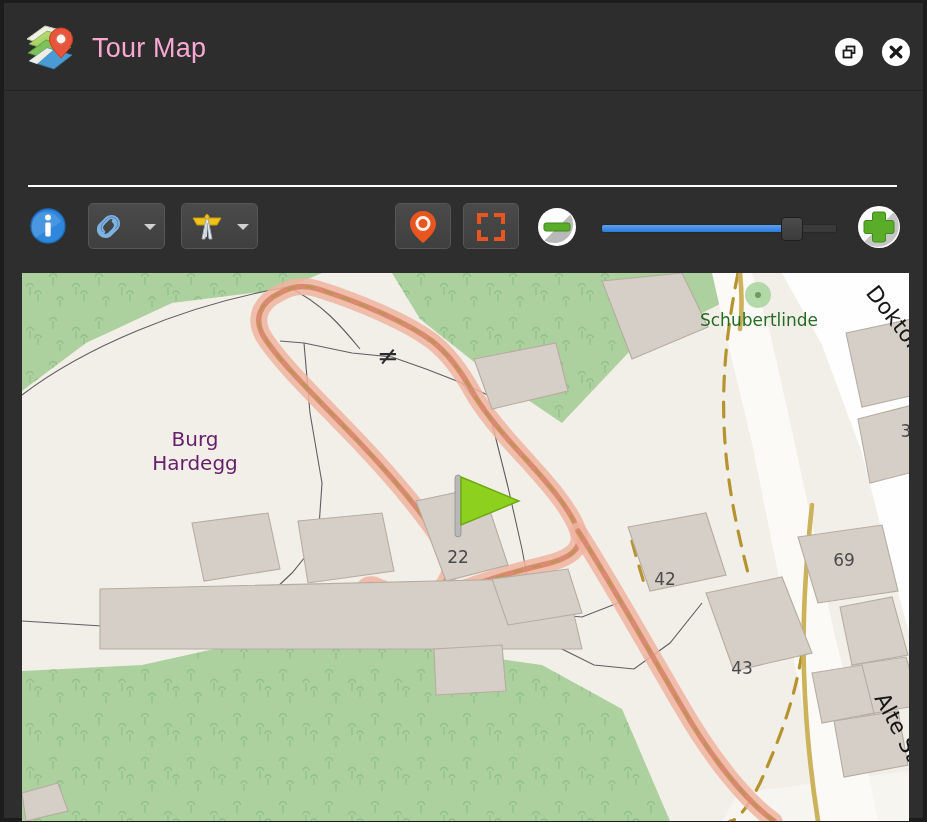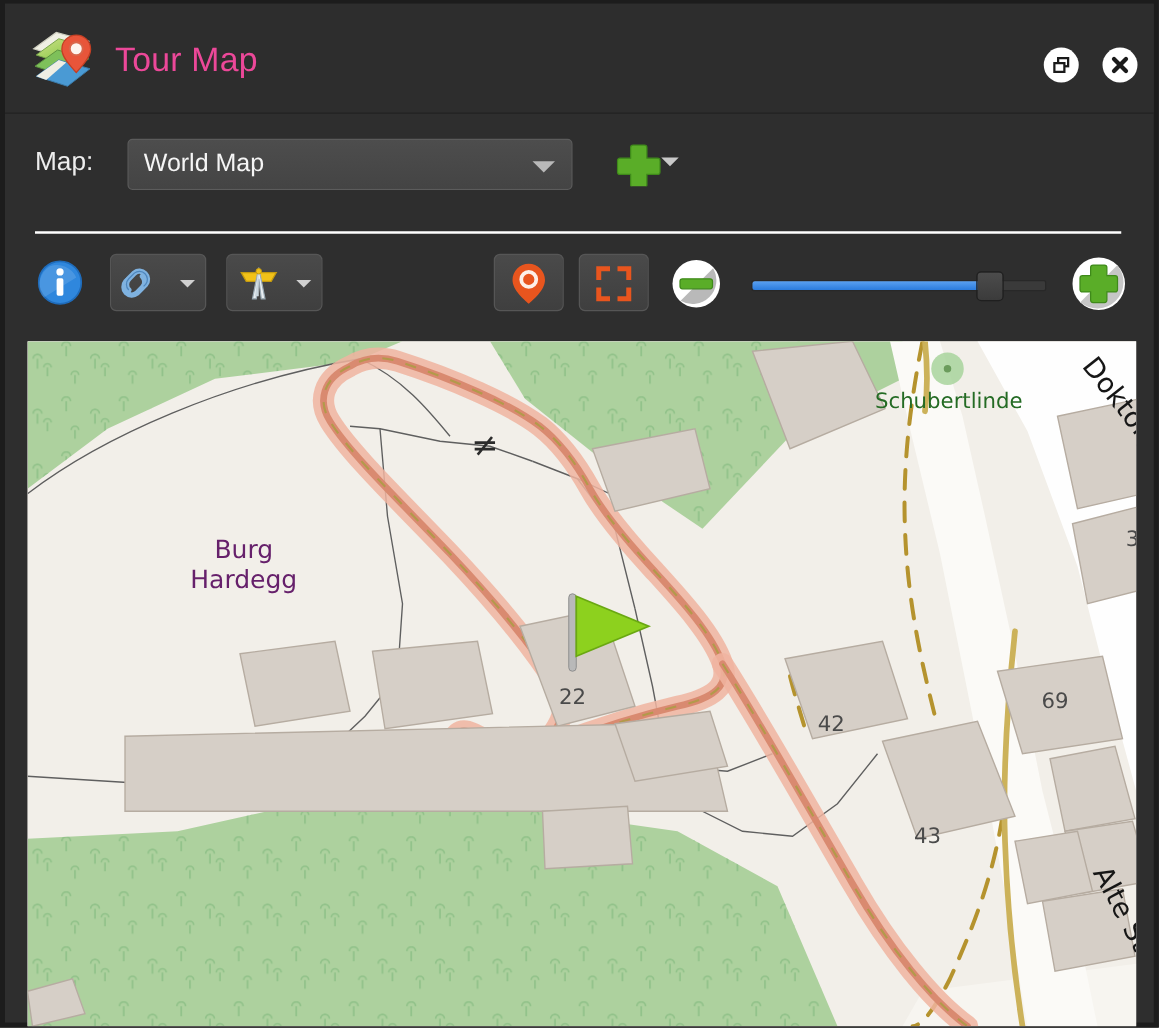--- a/index.html
+++ b/index.html
@@ -25,21 +25,21 @@
     height: 88px;
     background: #2d2d2d;
     border-bottom: 1px solid #222;
   }
   #app-icon {
     position: absolute; left: 19px; top: 20px;
     width: 52px; height: 50px;
   }
   #app-title {
     position: absolute; left: 88px; top: 30px;
-    font-size: 27px; color: #ec4899; font-weight: normal;
+    font-size: 27px; color: #f9a8d4; font-weight: normal;
     letter-spacing: 0.2px;
   }
   .win-btn {
     position: absolute; top: 35px;
     width: 28px; height: 28px; border-radius: 50%;
     background: #ffffff;
     display: flex; align-items: center; justify-content: center;
     cursor: pointer;
   }
   #btn-restore { right: 60px; }
@@ -229,35 +229,20 @@
       </svg>
     </div>
 
     <div class="win-btn" id="btn-close">
       <svg width="18" height="18" viewBox="0 0 18 18">
         <path d="M4.2 4.2 L13.8 13.8 M13.8 4.2 L4.2 13.8" stroke="#1a1a1a" stroke-width="3.4" stroke-linecap="round"></path>
       </svg>
     </div>
   </div>
 
-  <div id="map-row">
-    <div id="map-label">Map:</div>
-
-    <div id="map-select">
-      <span id="map-select-value" title="World Map">World Map</span>
-      <span class="caret-lg"></span>
-    </div>
-
-    <div id="add-map-btn">
-      <svg class="plus-green" viewBox="0 0 36 36">
-        <path d="M13.5 3 h9 a2 2 0 0 1 2 2 v8.5 h8.5 a2 2 0 0 1 2 2 v9 a2 2 0 0 1 -2 2 h-8.5 v8.5 a2 2 0 0 1 -2 2 h-9 a2 2 0 0 1 -2 -2 v-8.5 h-8.5 a2 2 0 0 1 -2 -2 v-9 a2 2 0 0 1 2 -2 h8.5 v-8.5 a2 2 0 0 1 2 -2 z" fill="#5aad28" stroke="#3f8a1a" stroke-width="1"></path>
-      </svg>
-      <span class="caret-sm"></span>
-    </div>
-  </div>
 
   <div id="divider"></div>
 
   <div id="toolbar">
 
     <div id="info-btn">
       <svg width="36" height="36" viewBox="0 0 36 36">
         <circle cx="18" cy="18" r="17" fill="#2f87dd"></circle>
         <circle cx="18" cy="18" r="17" fill="none" stroke="#1f6cbb" stroke-width="1.4"></circle>
         <path d="M10 5 A17 17 0 0 1 31 14 L5 30 A17 17 0 0 1 10 5 Z" fill="#ffffff" opacity="0.13"></path>

